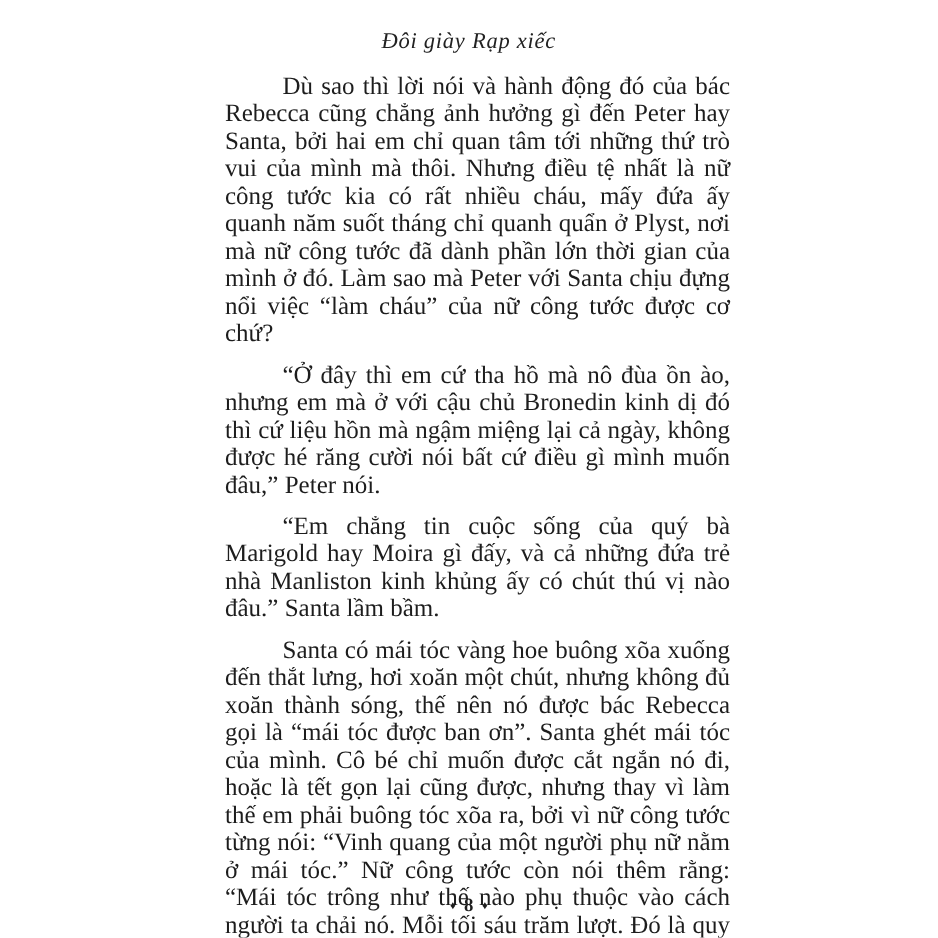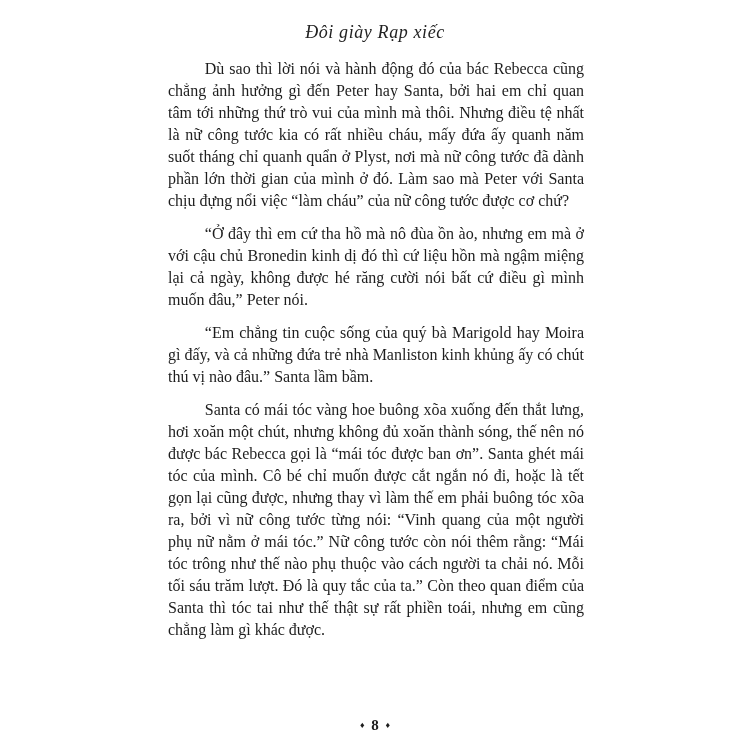--- a/index.html
+++ b/index.html
@@ -31,24 +31,24 @@
     letter-spacing: 0.6px;
     color: #222222;
   }
   .content {
     position: absolute;
     top: 58px;
     left: 168px;
     width: 416px;
   }
   .content p {
-    margin: 0 0 11px 0;
+    margin: 0 0 11px 12px;
     text-indent: 2.3em;
     text-align: justify;
-    font-size: 16px;
+    font-size: 20px;
     line-height: 22px;
     color: #1d1d1d;
   }
   .footer {
     position: absolute;
     bottom: 16px;
     left: 0;
     width: 100%;
     text-align: center;
     font-size: 15px;

